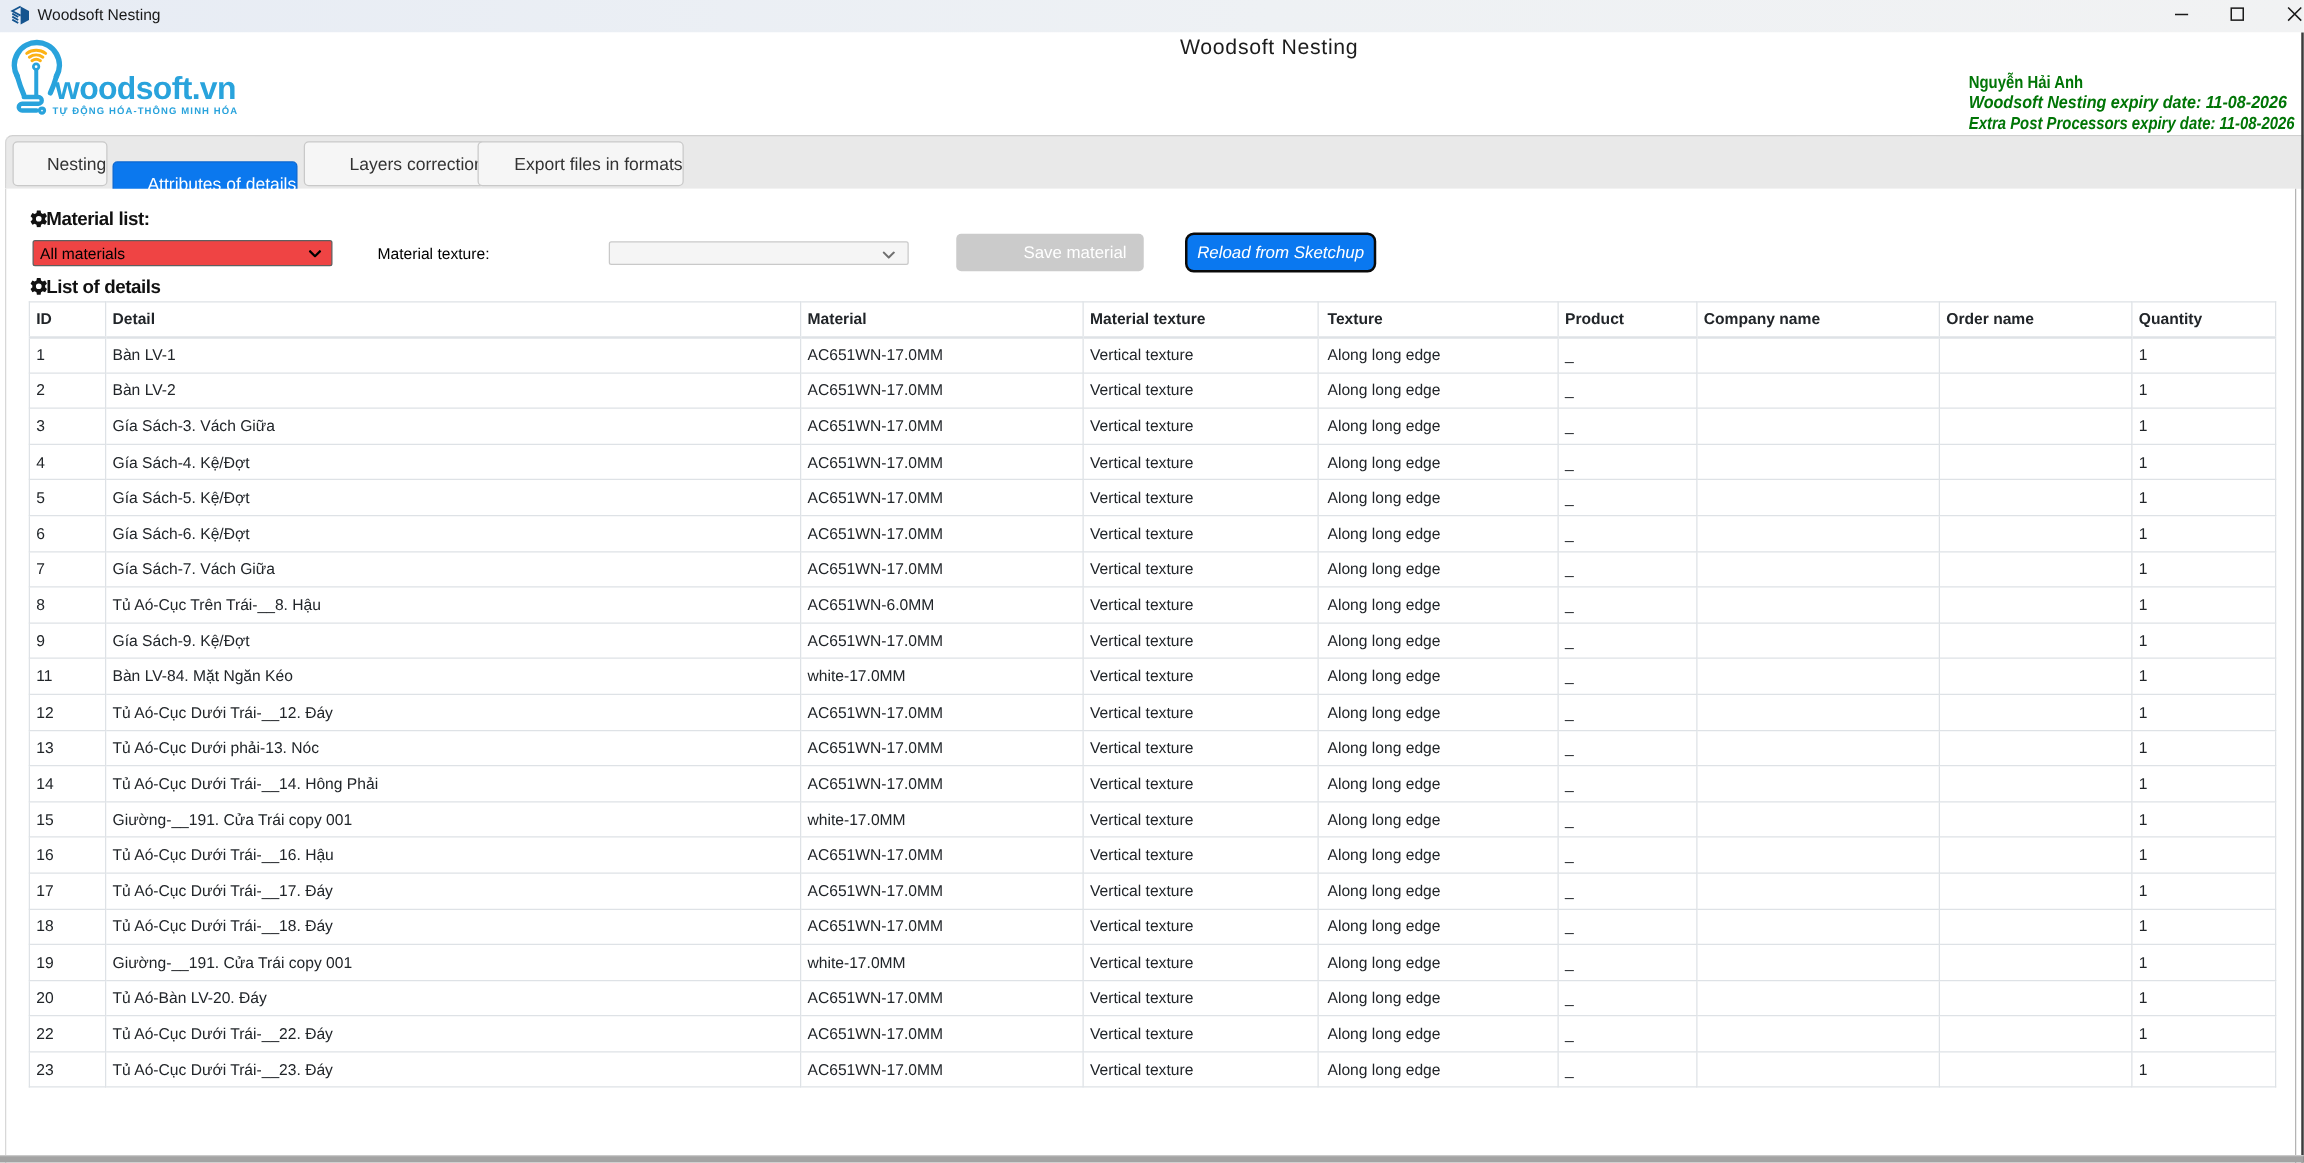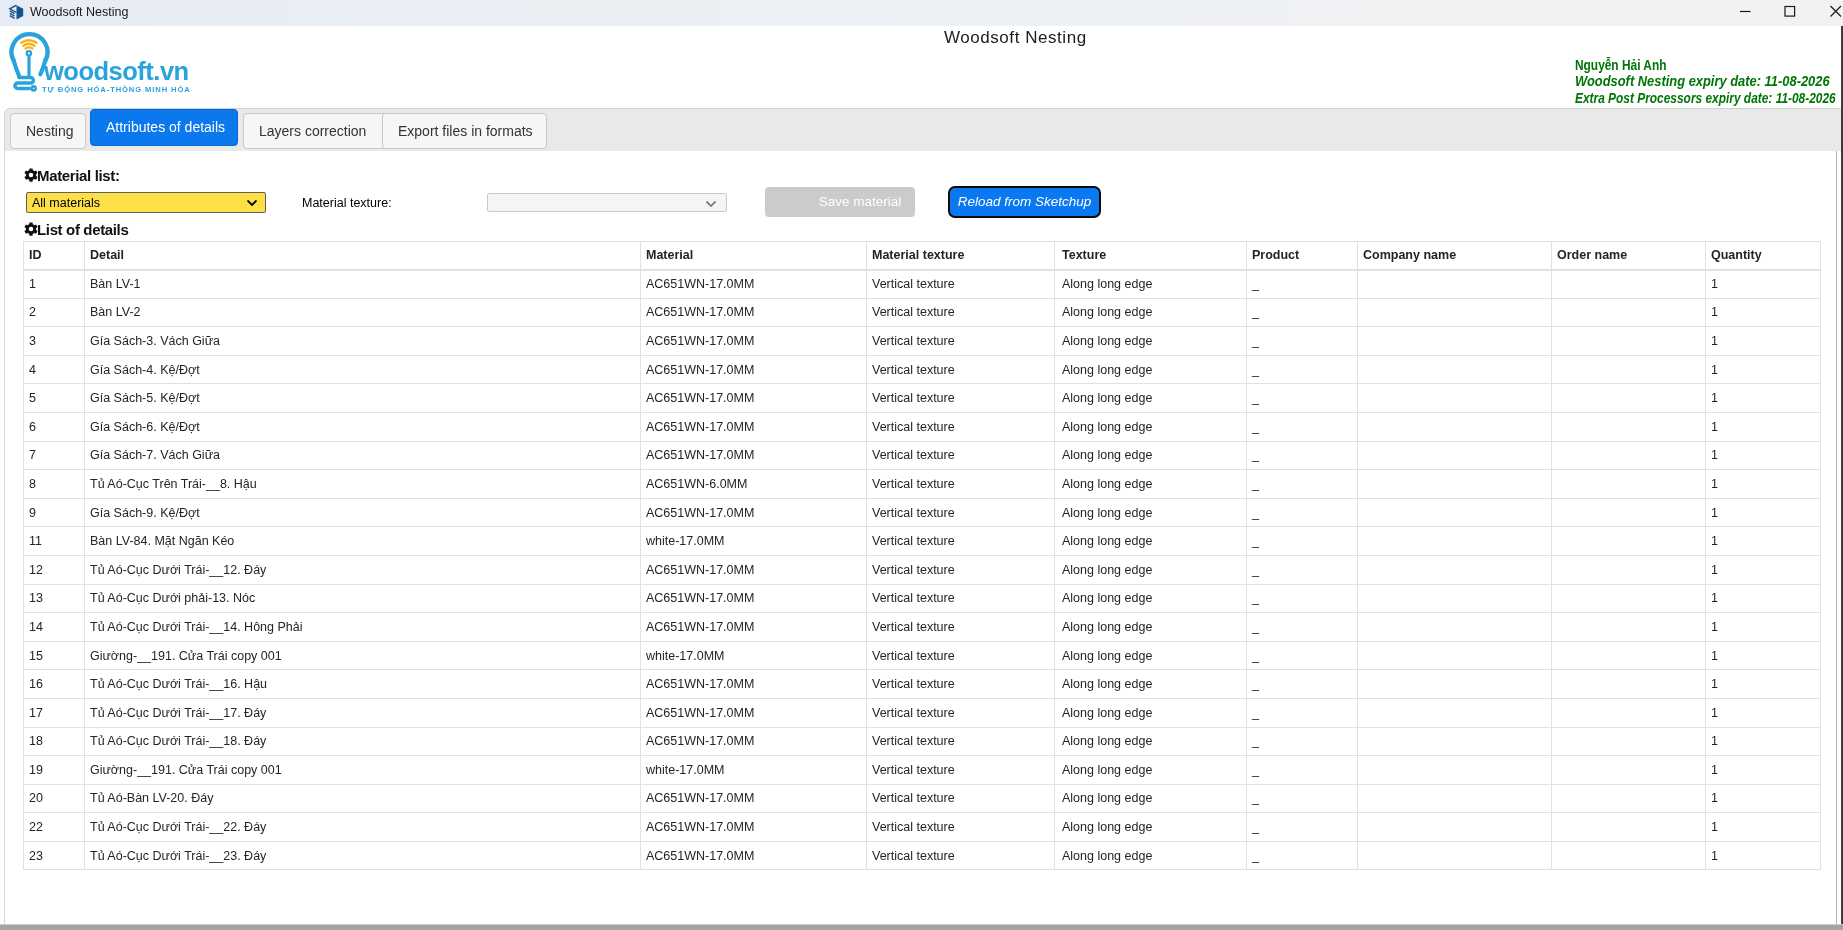--- a/index.html
+++ b/index.html
@@ -15,29 +15,29 @@
   #apptitle { position:absolute; left:944px; top:1.5px; font-size:17px; letter-spacing:0.55px; color:#1c1c1c; }
   #userinfo { position:absolute; left:1575px; top:31px; color:#007506; font-weight:bold;
     font-size:14px; line-height:16.3px; white-space:nowrap; }
   #userinfo .l2, #userinfo .l3 { font-style:italic; transform-origin:left center; display:block; }
   
   #tabstrip { position:absolute; left:4px; top:108px; width:1839px; height:43px;
     background:#e9e9e9; border-top:1px solid #d0d0d0; border-left:1px solid #d6d6d6;
     border-top-left-radius:6px; }
   .tab { position:absolute; top:4px; height:36px; background:#f6f6f6;
     border:1px solid #c9c9c9; border-radius:4px; color:#333;
-    font-size:14px; text-align:left; line-height:34px;padding-left:15px; }
-  .tab.active { background:#0b78ee; border-color:#0a66d0; color:#fff; top:0; height:37px; }
+    font-size:14px; text-align:right; line-height:34px;padding-left:15px; }
+  .tab.active { background:#0b78ee; border-color:#0a66d0; color:#fff; top:20px; height:37px; }
   
   #content { position:absolute; left:4px; top:151px; width:1833px; height:844px;
     background:#fff; border-left:1px solid #d8d8d8; border-right:1px solid #b4b4b4;
     overflow:hidden; }
   .seclabel { position:absolute; font-size:15px; font-weight:bold; color:#111; letter-spacing:-0.35px; }
   .gear { position:absolute; }
-  .selectbox { position:absolute; background:#fde047; border:1px solid #5f5f5f;
+  .selectbox { position:absolute; background:#ef4444; border:1px solid #5f5f5f;
     border-radius:2px; font-size:12.5px; color:#000; }
   .selectbox .txt { position:absolute; left:5px; top:50%; transform:translateY(-50%); }
   .chev { position:absolute; }
   #sel2 { background:#f5f5f5; border:1px solid #c9c9c9; }
   .lbl { position:absolute; font-size:12.5px; color:#000; }
   #btnsave { position:absolute; left:760px; top:187px; width:150px; height:30px;
     background:#cbcbcb; border-radius:4px; color:#fff; font-size:13.5px;
     text-align:center; line-height:30px; }
   #btnreload { position:absolute; left:943px; top:186px; width:153px; height:32px;
     background:#0a78f0; border:2.5px solid #0a0a0a; border-radius:7px; color:#fff;

